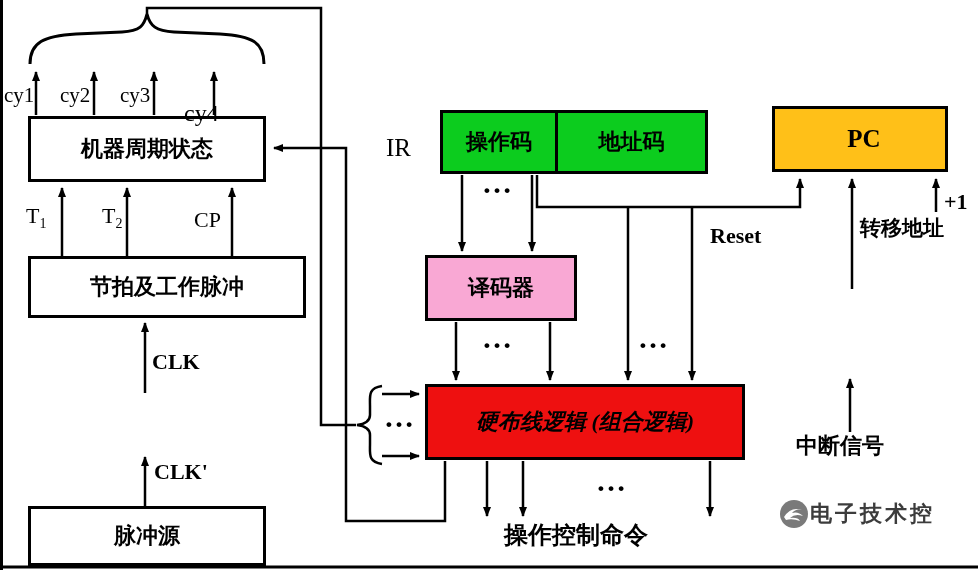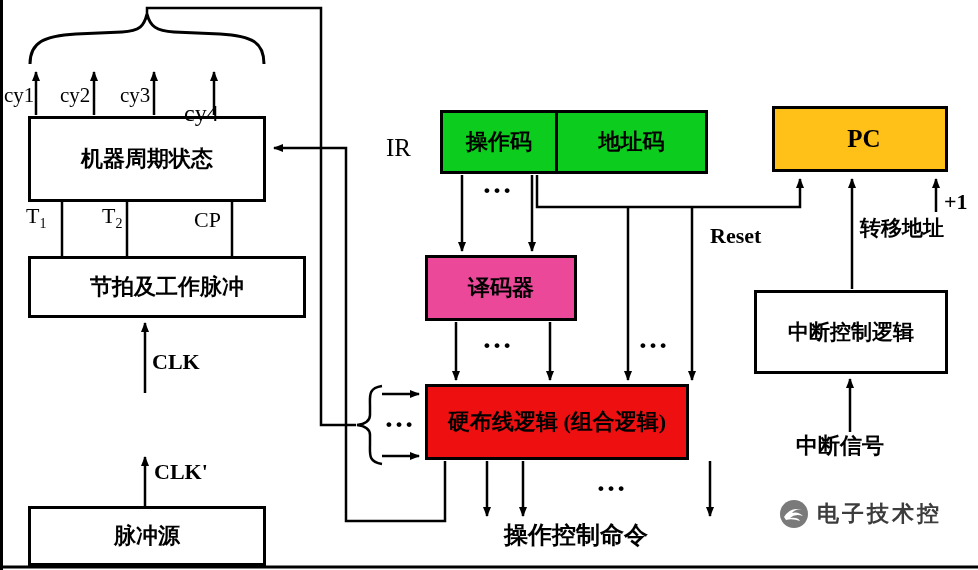--- a/index.html
+++ b/index.html
@@ -9,21 +9,21 @@
   }
   .box{
     position:absolute;box-sizing:border-box;border:3px solid #000;background:#fff;
     display:flex;align-items:center;justify-content:center;
     font-weight:bold;font-size:22px;text-align:center;white-space:nowrap;
   }
   .lbl{position:absolute;white-space:nowrap;line-height:1.1;}
   .dots{position:absolute;font-size:30px;font-weight:bold;line-height:1;letter-spacing:2px;}
   sub{font-size:14px;}
   #wires{position:absolute;left:0;top:0;}
-  #wm{position:absolute;left:778px;top:498px;display:flex;align-items:center;gap:7px;}
+  #wm{position:absolute;left:778px;top:498px;display:flex;align-items:center;}
   #wm span{font-size:22px;font-weight:bold;color:#3c3c3c;letter-spacing:3px;font-family:"Liberation Sans","DejaVu Sans",sans-serif;}
 </style>
 </head>
 <body>
 
 <div id="stage">
 
   <svg id="wires" width="978" height="570" viewBox="0 0 978 570">
     <defs>
       <marker id="ah" markerWidth="12" markerHeight="10" refX="9" refY="4" orient="auto" markerUnits="userSpaceOnUse">
@@ -69,38 +69,37 @@
       <line x1="936" y1="212" x2="936" y2="179" marker-end="url(#ah)"></line>
 
       <line x1="850" y1="432" x2="850" y2="379" marker-end="url(#ah)"></line>
 
       <line x1="487" y1="461" x2="487" y2="516" marker-end="url(#ah)"></line>
       <line x1="523" y1="461" x2="523" y2="516" marker-end="url(#ah)"></line>
       <line x1="710" y1="461" x2="710" y2="516" marker-end="url(#ah)"></line>
     </g>
   </svg>
 
-  <div class="box" style="left:28px;top:116px;width:238px;height:86px">机器周期状态</div>
+  <div class="box" style="left:28px;top:116px;width:238px;height:66px">机器周期状态</div>
 
   <div class="box" style="left:28px;top:256px;width:278px;height:62px">节拍及工作脉冲</div>
 
 
   <div class="box" style="left:28px;top:506px;width:238px;height:60px">脉冲源</div>
 
   <div class="box" style="left: 440px; top: 110px; width: 118px; height: 64px; background-color: rgb(12, 204, 30);">操作码</div>
 
   <div class="box" style="left: 555px; top: 110px; width: 153px; height: 64px; background-color: rgb(12, 204, 30); text-align: center;">地址码</div>
 
-  <div class="box" style="left: 425px; top: 255px; width: 152px; height: 66px; background-color: #ec4899;">译码器</div>
+  <div class="box" style="left: 425px; top: 255px; width: 152px; height: 66px; background-color: #f9a8d4;">译码器</div>
 
-  <div class="box" style="left: 425px; top: 384px; width: 264px; height: 76px; background-color: rgb(238, 16, 16);">硬布线逻辑 (组合逻辑)</div>
+  <div class="box" style="left: 425px; top: 384px; width: 320px; height: 76px; background-color: rgb(238, 16, 16); font-style: italic;">硬布线逻辑 (组合逻辑)</div>
 
   <div class="box" style="left: 772px; top: 106px; width: 176px; height: 66px; font-size: 25px; background-color: rgb(255, 192, 24); padding-left: 8px;">PC</div>
 
-  <div class="box" style="left:754px;top:290px;width:194px;height:84px;font-size:21px">中断控制逻辑</div>
 
   <div class="lbl" style="left:4px;top:84px;font-size:21px">cy1</div>
   <div class="lbl" style="left:60px;top:84px;font-size:21px">cy2</div>
   <div class="lbl" style="left:120px;top:84px;font-size:21px">cy3</div>
   <div class="lbl" style="left:184px;top:100px;font-size:24px">cy4</div>
 
   <div class="lbl" style="left:26px;top:204px;font-size:22px">
     <span>T</span><sub>1</sub>
   </div>
   <div class="lbl" style="left:102px;top:204px;font-size:22px">

